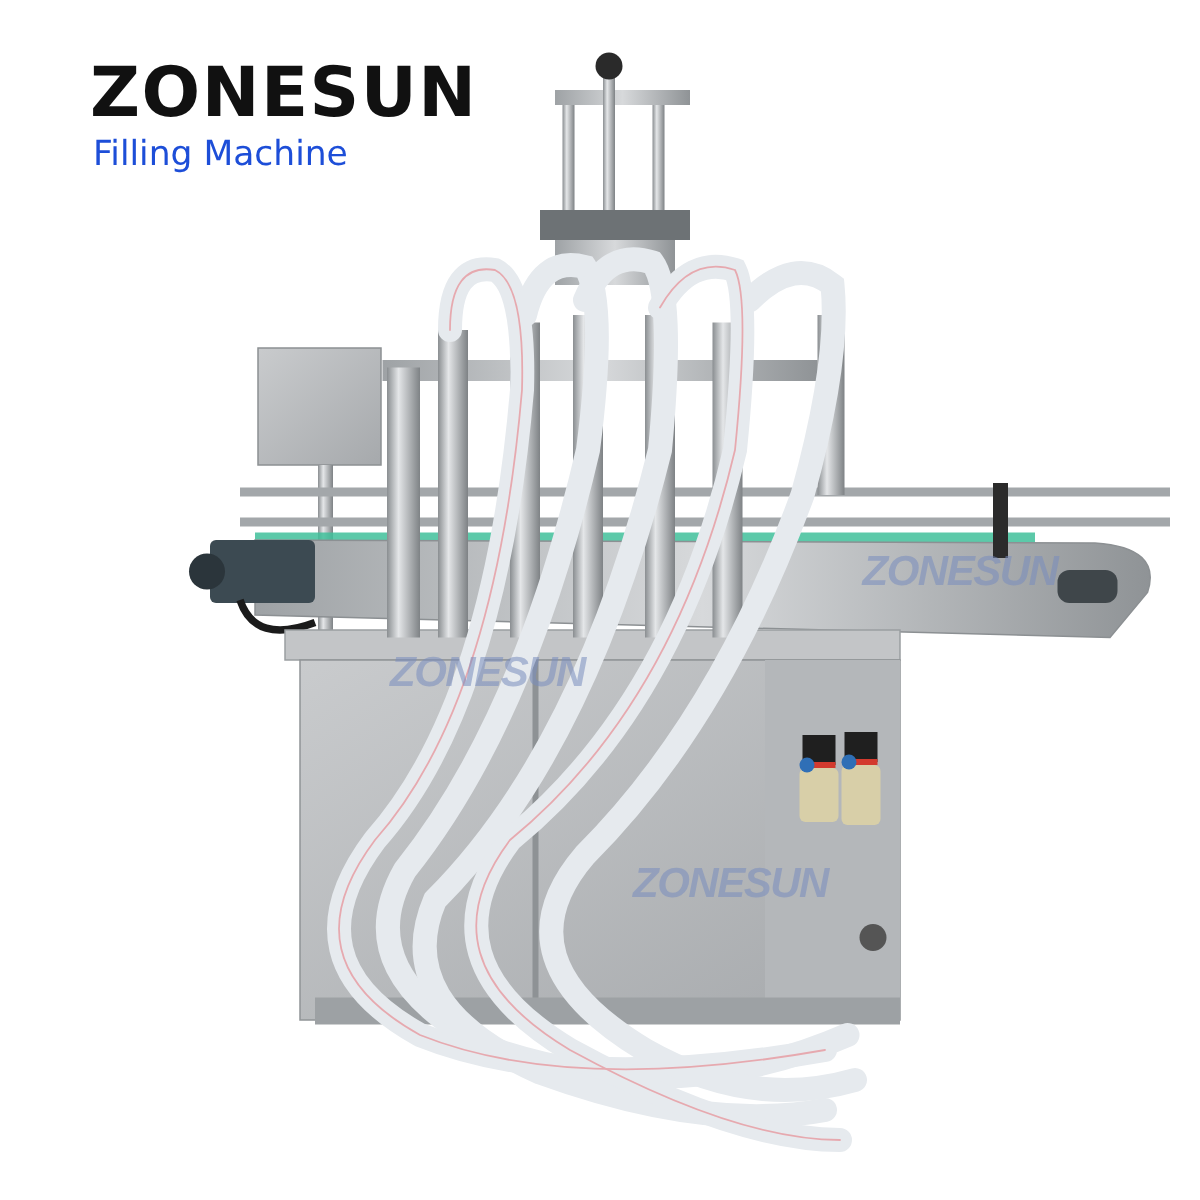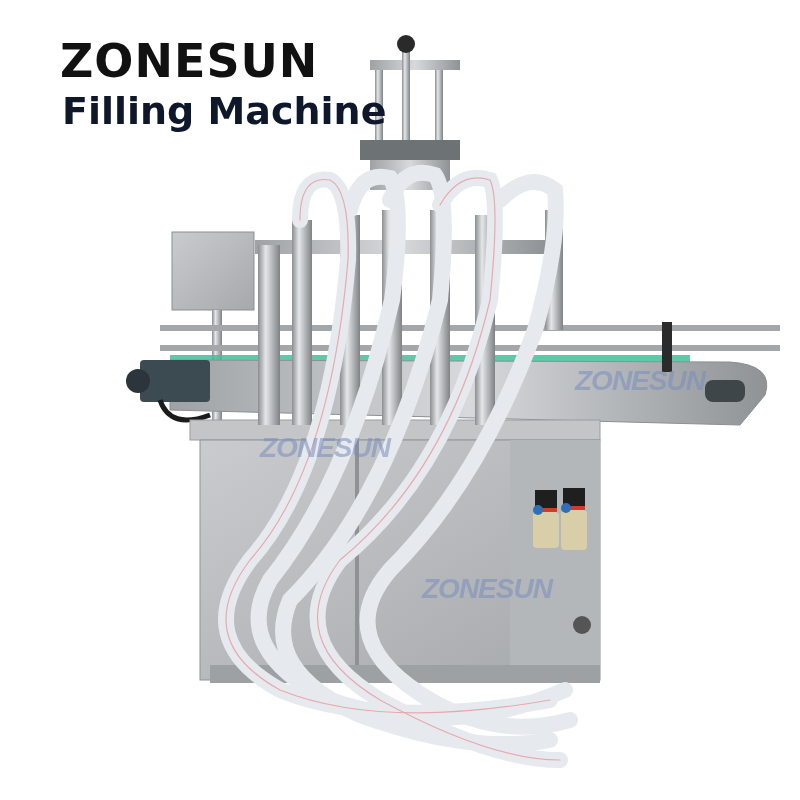--- a/index.html
+++ b/index.html
@@ -1,18 +1,18 @@
 <!DOCTYPE html>
 <html><head>
 <meta charset="utf-8">
 <style>
   html,body{margin:0;padding:0;background:#fff;}
   #stage{position:relative;width:800px;height:800px;overflow:hidden;background:#ffffff;font-family:"DejaVu Sans","Liberation Sans",sans-serif;margin-left:30px;}
   .brand{position:absolute;left:30px;top:38px;font-size:46px;font-weight:600;letter-spacing:1px;color:#111;line-height:1;}
-  .subtitle{position:absolute;left:32px;top:92px;font-size:38px;color:#0f172a;line-height:1;font-weight:bold;}
+  .subtitle{position:absolute;left:32px;top:92px;font-size:23px;color:#1d4ed8;line-height:1;}
   .watermark{position:absolute;font-style:italic;font-weight:bold;color:rgba(120,140,190,0.55);font-family:"Liberation Sans",sans-serif;letter-spacing:-1px;}
   svg{position:absolute;left:0;top:0;}
 </style>
 </head>
 <body>
 
 <div id="stage">
   <svg width="800" height="800" viewBox="0 0 800 800">
     <defs>
       <linearGradient id="steel" x1="0" y1="0" x2="1" y2="0">

